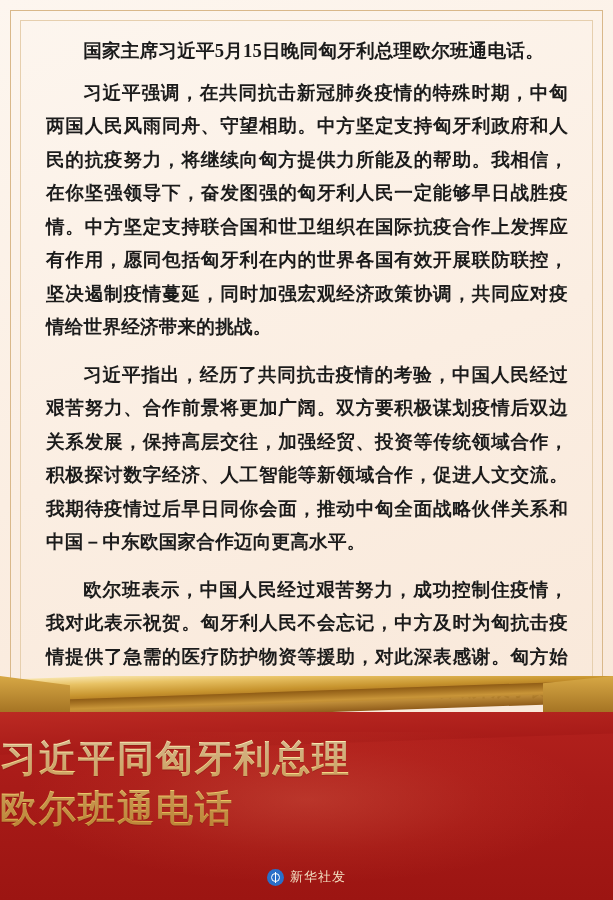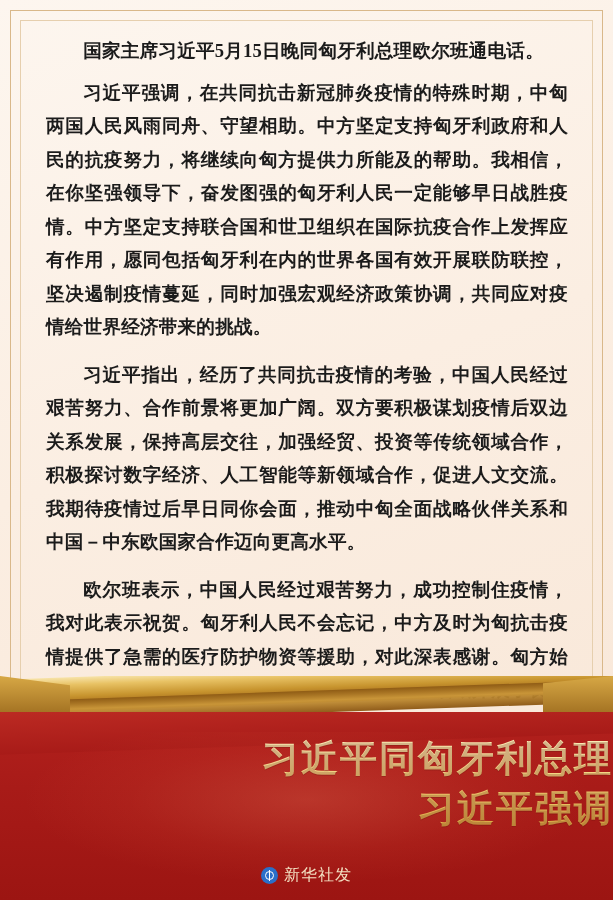--- a/index.html
+++ b/index.html
@@ -146,21 +146,21 @@
     margin-left: -280px;
     background: radial-gradient(ellipse at 50% 45%, rgba(255,150,110,0.22) 0%, rgba(255,120,80,0.07) 45%, rgba(0,0,0,0) 72%);
     pointer-events: none;
   }
 
   .headline {
     position: absolute;
     left: 0;
     top: 22px;
     width: 613px;
-    text-align: right;
+    text-align: left;
     font-family: "Liberation Sans", "DejaVu Sans", sans-serif;
     font-weight: bold;
     font-size: 37px;
     line-height: 50px;
     letter-spacing: 2px;
     color: #f7d98a;
     background: linear-gradient(180deg, #fdf0bf 0%, #f2cf76 48%, #d9a63f 100%);
     -webkit-background-clip: text;
     background-clip: text;
     -webkit-text-fill-color: transparent;
@@ -206,21 +206,21 @@
     position: absolute;
     left: 50%;
     top: 3px;
     width: 1.6px;
     height: 11px;
     margin-left: -0.8px;
     background: #ffffff;
   }
   .credit .credit-text {
     font-family: "Liberation Sans", "DejaVu Sans", sans-serif;
-    font-size: 16px;
+    font-size: 13px;
     color: #f3e0c2;
     letter-spacing: 1px;
   }
 </style>
 </head>
 <body>
 
 <div class="poster">
 
   <div class="frame-outer"></div>
@@ -238,21 +238,21 @@
     <div class="band2"></div>
     <div class="tailL"></div>
     <div class="tailR"></div>
   </div>
 
   <div class="redpanel">
     <div class="glow"></div>
 
     <div class="headline">
       <span class="line">习近平同匈牙利总理</span>
-      <span class="line">习近平强调</span>
+      <span class="line">欧尔班通电话</span>
     </div>
 
     <div class="credit">
       <span class="logo"></span>
       <span class="credit-text">新华社发</span>
     </div>
   </div>
 
 </div>
 

